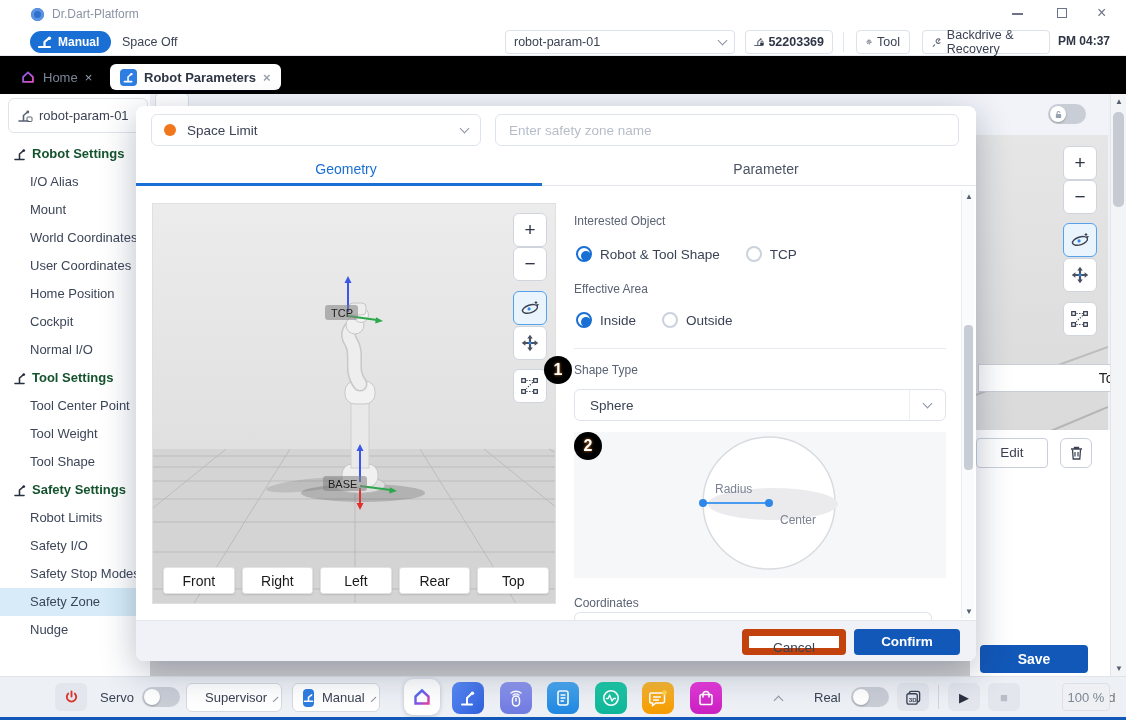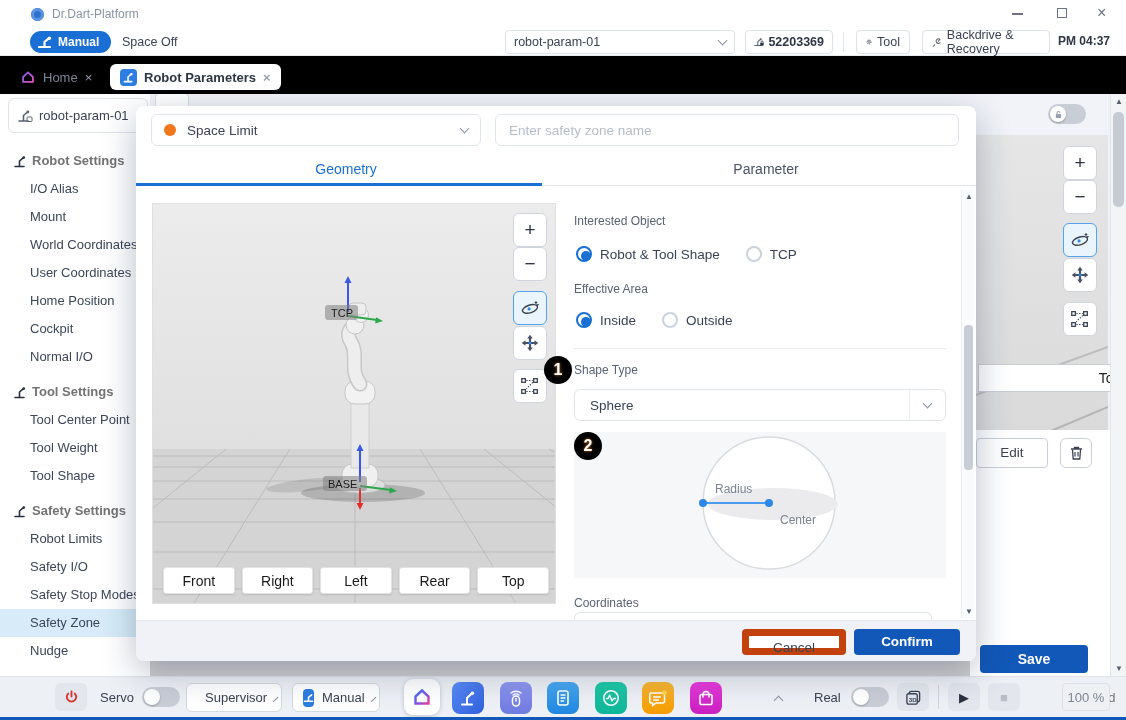--- a/index.html
+++ b/index.html
@@ -38,21 +38,21 @@
   .tab-x { color:#9aa1ae; font-size:13px; }
   .tab-x::before { content:"×"; }
   .tab-appicon { width:17px; height:17px; border-radius:4px; background:#2e7de0; display:flex; align-items:center; justify-content:center; }
 
   
   .sidepanel { left:0; top:94px; width:150px; height:582px; background:#ffffff; z-index:2; }
   .side-header { left:8px; top:4px; width:140px; height:35px; background:#fff; border:1px solid #dfe3ec; border-radius:6px;
     display:flex; align-items:center; gap:6px; padding:0 9px; font-size:13px; color:#3a4254; position:absolute; }
   .menu { position:absolute; left:0; top:46px; width:150px; list-style:none; }
   .menu li { height:28px; line-height:28px; font-size:13px; color:#3c4658; padding-left:30px; white-space:nowrap; }
-  .menu li.sec { font-weight:bold; color:#737373; padding-left:14px; display:flex; align-items:center; gap:5px; margin-top:7px; }
+  .menu li.sec { font-weight:bold; color:#14532d; padding-left:14px; display:flex; align-items:center; gap:5px; }
   .menu li.active { background:#d7ecf8; }
 
   
   .bg-strip { left:150px; top:94px; width:958px; height:41px; background:#f1f3f8; z-index:1; }
   .bg-settings-txt { left:975px; top:13px; font-size:12.5px; color:#4a5264; position:absolute; }
   .bg-3d { left:150px; top:135px; width:958px; height:541px; background:linear-gradient(#e6e6e6, #dadada 55%, #cfcfcf); z-index:1; }
   .toggle { width:38px; height:20px; border-radius:10px; background:#c9cdd6; position:relative; }
   .toggle .knob { position:absolute; left:2px; top:2px; width:16px; height:16px; background:#fff; border-radius:50%; box-shadow:0 1px 2px rgba(0,0,0,.25);
     display:flex; align-items:center; justify-content:center; }
   .vbtn { width:34px; height:34px; background:#fff; border:1px solid #d0d5dd; border-radius:6px; display:flex; align-items:center; justify-content:center;

